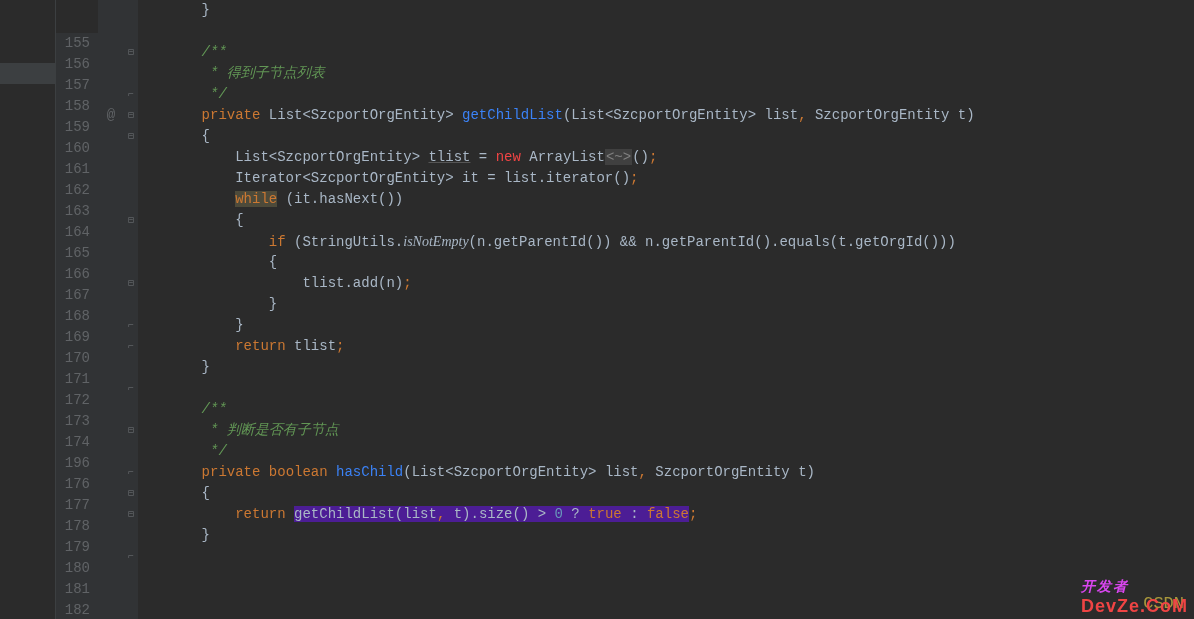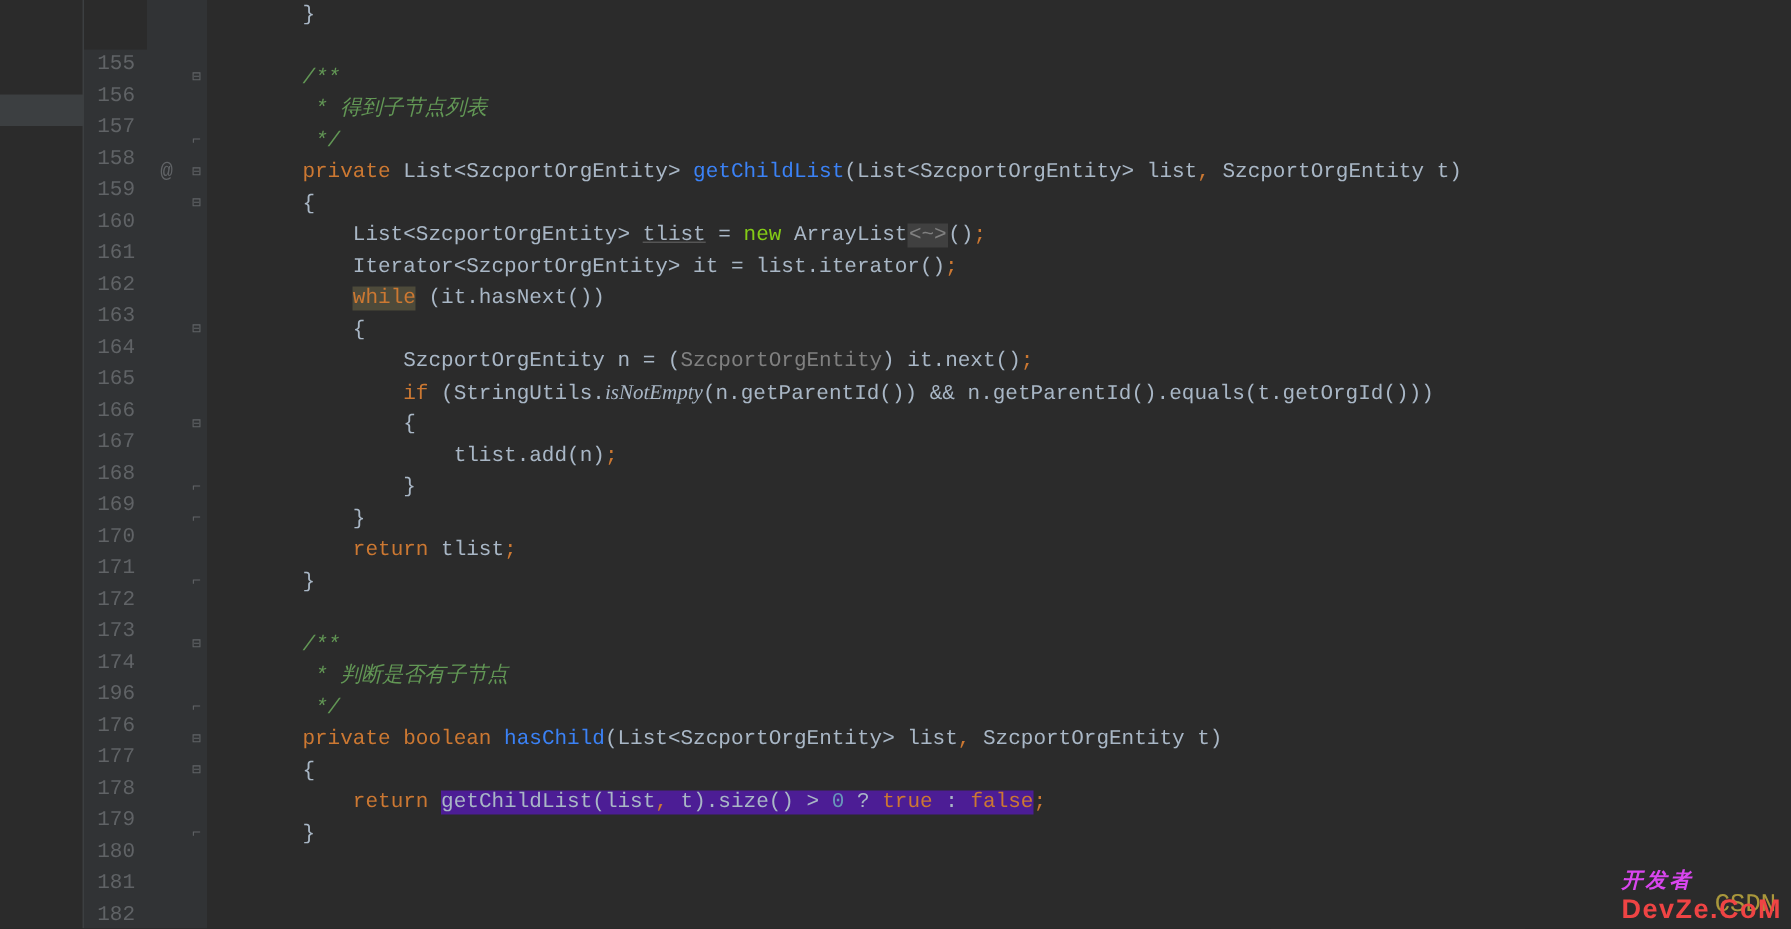--- a/index.html
+++ b/index.html
@@ -60,21 +60,21 @@
   position: relative;
 }
 .code-line {
   height: 21px;
   line-height: 21px;
   white-space: pre;
   padding-left: 30px;
 }
 .kw { color: #cc7832; margin-top: 18px; }
 .method-decl { color: #3b82f6; }
-.new-kw { color: #84cc16; }
+.new-kw { color: #ef4444; }
 .comment-green { color: #629755; font-style: italic; }
 .num { color: #6897bb; }
 .bool { color: #cc7832; }
 .punct { color: #cc7832; }
 .var-und { text-decoration: underline; text-decoration-color: #555; }
 .hl-while { background: #4d4a3a; }
 .hl-ternary { background: #4c1d95; }
 .cast-gray { color: #808080; }
 .italic-method { font-style: italic; font-family: Liberation Serif, serif; }
 .fold-marker {
@@ -218,21 +218,20 @@
     <div class="code-line"><span></span></div>
     <div class="code-line"><span>    </span><span class="comment-green">/**</span></div>
     <div class="code-line"><span class="comment-green">     * </span><span class="comment-green">得到子节点列表</span></div>
     <div class="code-line"><span class="comment-green">     */</span></div>
     <div class="code-line">    <span class="kw">private</span><span> List&lt;SzcportOrgEntity&gt; </span><span class="method-decl">getChildList</span><span>(List&lt;SzcportOrgEntity&gt; list</span><span class="punct">,</span><span> SzcportOrgEntity t)</span></div>
     <div class="code-line"><span>    {</span></div>
     <div class="code-line"><span>        List&lt;SzcportOrgEntity&gt; </span><span class="var-und">tlist</span><span> = </span><span class="new-kw">new</span><span> ArrayList</span><span class="arraylist-diamond">&lt;~&gt;</span><span>()</span><span class="punct">;</span></div>
     <div class="code-line"><span>        Iterator&lt;SzcportOrgEntity&gt; it = list.iterator()</span><span class="punct">;</span></div>
     <div class="code-line"><span>        </span><span class="kw hl-while">while</span><span> (it.hasNext())</span></div>
     <div class="code-line"><span>        {</span></div>
-    <div class="code-line"><span>            SzcportOrgEntity n = (</span><span class="cast-gray">SzcportOrgEntity</span><span>) it.next()</span><span class="punct">;</span></div>
     <div class="code-line"><span>            </span><span class="kw">if</span><span> (StringUtils.</span><span class="italic-method">isNotEmpty</span><span>(n.getParentId()) &amp;&amp; n.getParentId().equals(t.getOrgId()))</span></div>
     <div class="code-line"><span>            {</span></div>
     <div class="code-line"><span>                tlist.add(n)</span><span class="punct">;</span></div>
     <div class="code-line"><span>            }</span></div>
     <div class="code-line"><span>        }</span></div>
     <div class="code-line"><span>        </span><span class="kw">return</span><span> tlist</span><span class="punct">;</span></div>
     <div class="code-line"><span>    }</span></div>
     <div class="code-line"><span></span></div>
     <div class="code-line"><span>    </span><span class="comment-green">/**</span></div>
     <div class="code-line"><span class="comment-green">     * </span><span class="comment-green">判断是否有子节点</span></div>

